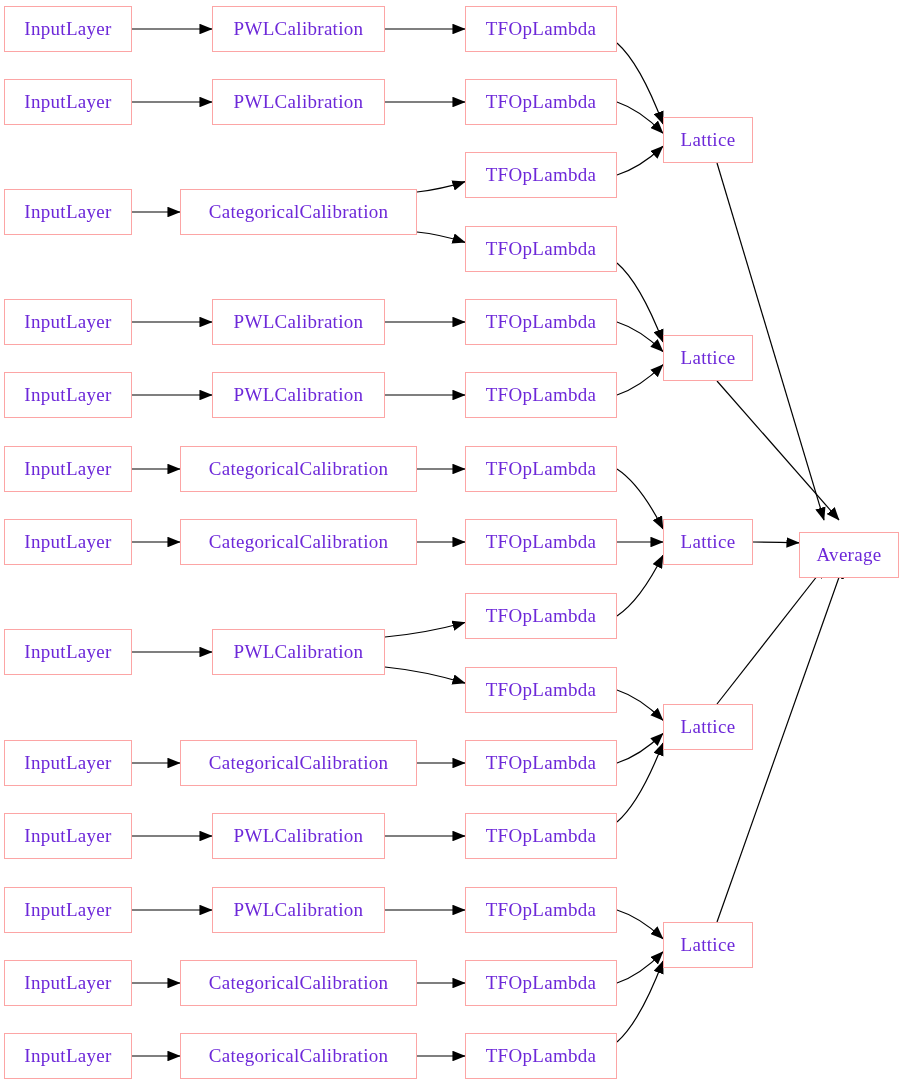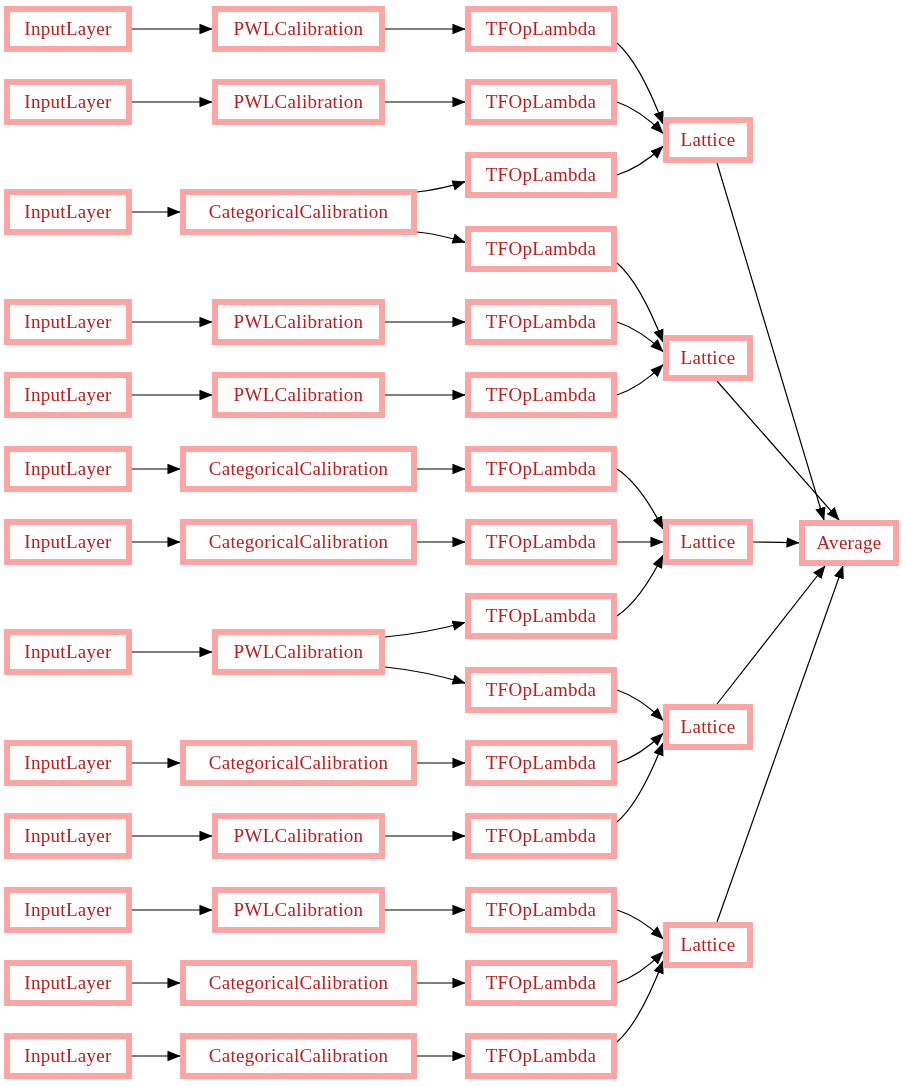--- a/index.html
+++ b/index.html
@@ -20,27 +20,27 @@
     left: 0;
     top: 0;
     width: 905px;
     height: 1087px;
     pointer-events: none;
   }
   .node {
     position: absolute;
     box-sizing: border-box;
     background: #ffffff;
-    border: 6px solid #fca5a5;
+    border: 1px solid #fca5a5;
     display: flex;
     align-items: center;
     justify-content: center;
     font-size: 19px;
     letter-spacing: 0.3px;
-    color: #b91c1c;
+    color: #6d28d9;
     white-space: nowrap;
   }
   .edge {
     fill: none;
     stroke: #000000;
     stroke-width: 1.2;
   }
 </style>
 </head>
 <body>
@@ -235,17 +235,17 @@
       </div>
       <div class="node" style="left: 663px; top: 519px; width: 90px; height: 46px;">
         <span>Lattice</span>
       </div>
       <div class="node" style="left: 663px; top: 704px; width: 90px; height: 46px;">
         <span>Lattice</span>
       </div>
       <div class="node" style="left: 663px; top: 922px; width: 90px; height: 46px;">
         <span>Lattice</span>
       </div>
-      <div class="node" style="left: 799px; top: 520px; width: 100px; height: 46px;">
+      <div class="node" style="left: 799px; top: 532px; width: 100px; height: 46px;">
         <span>Average</span>
       </div>
     </div>
 </div>
 
 </body></html>

